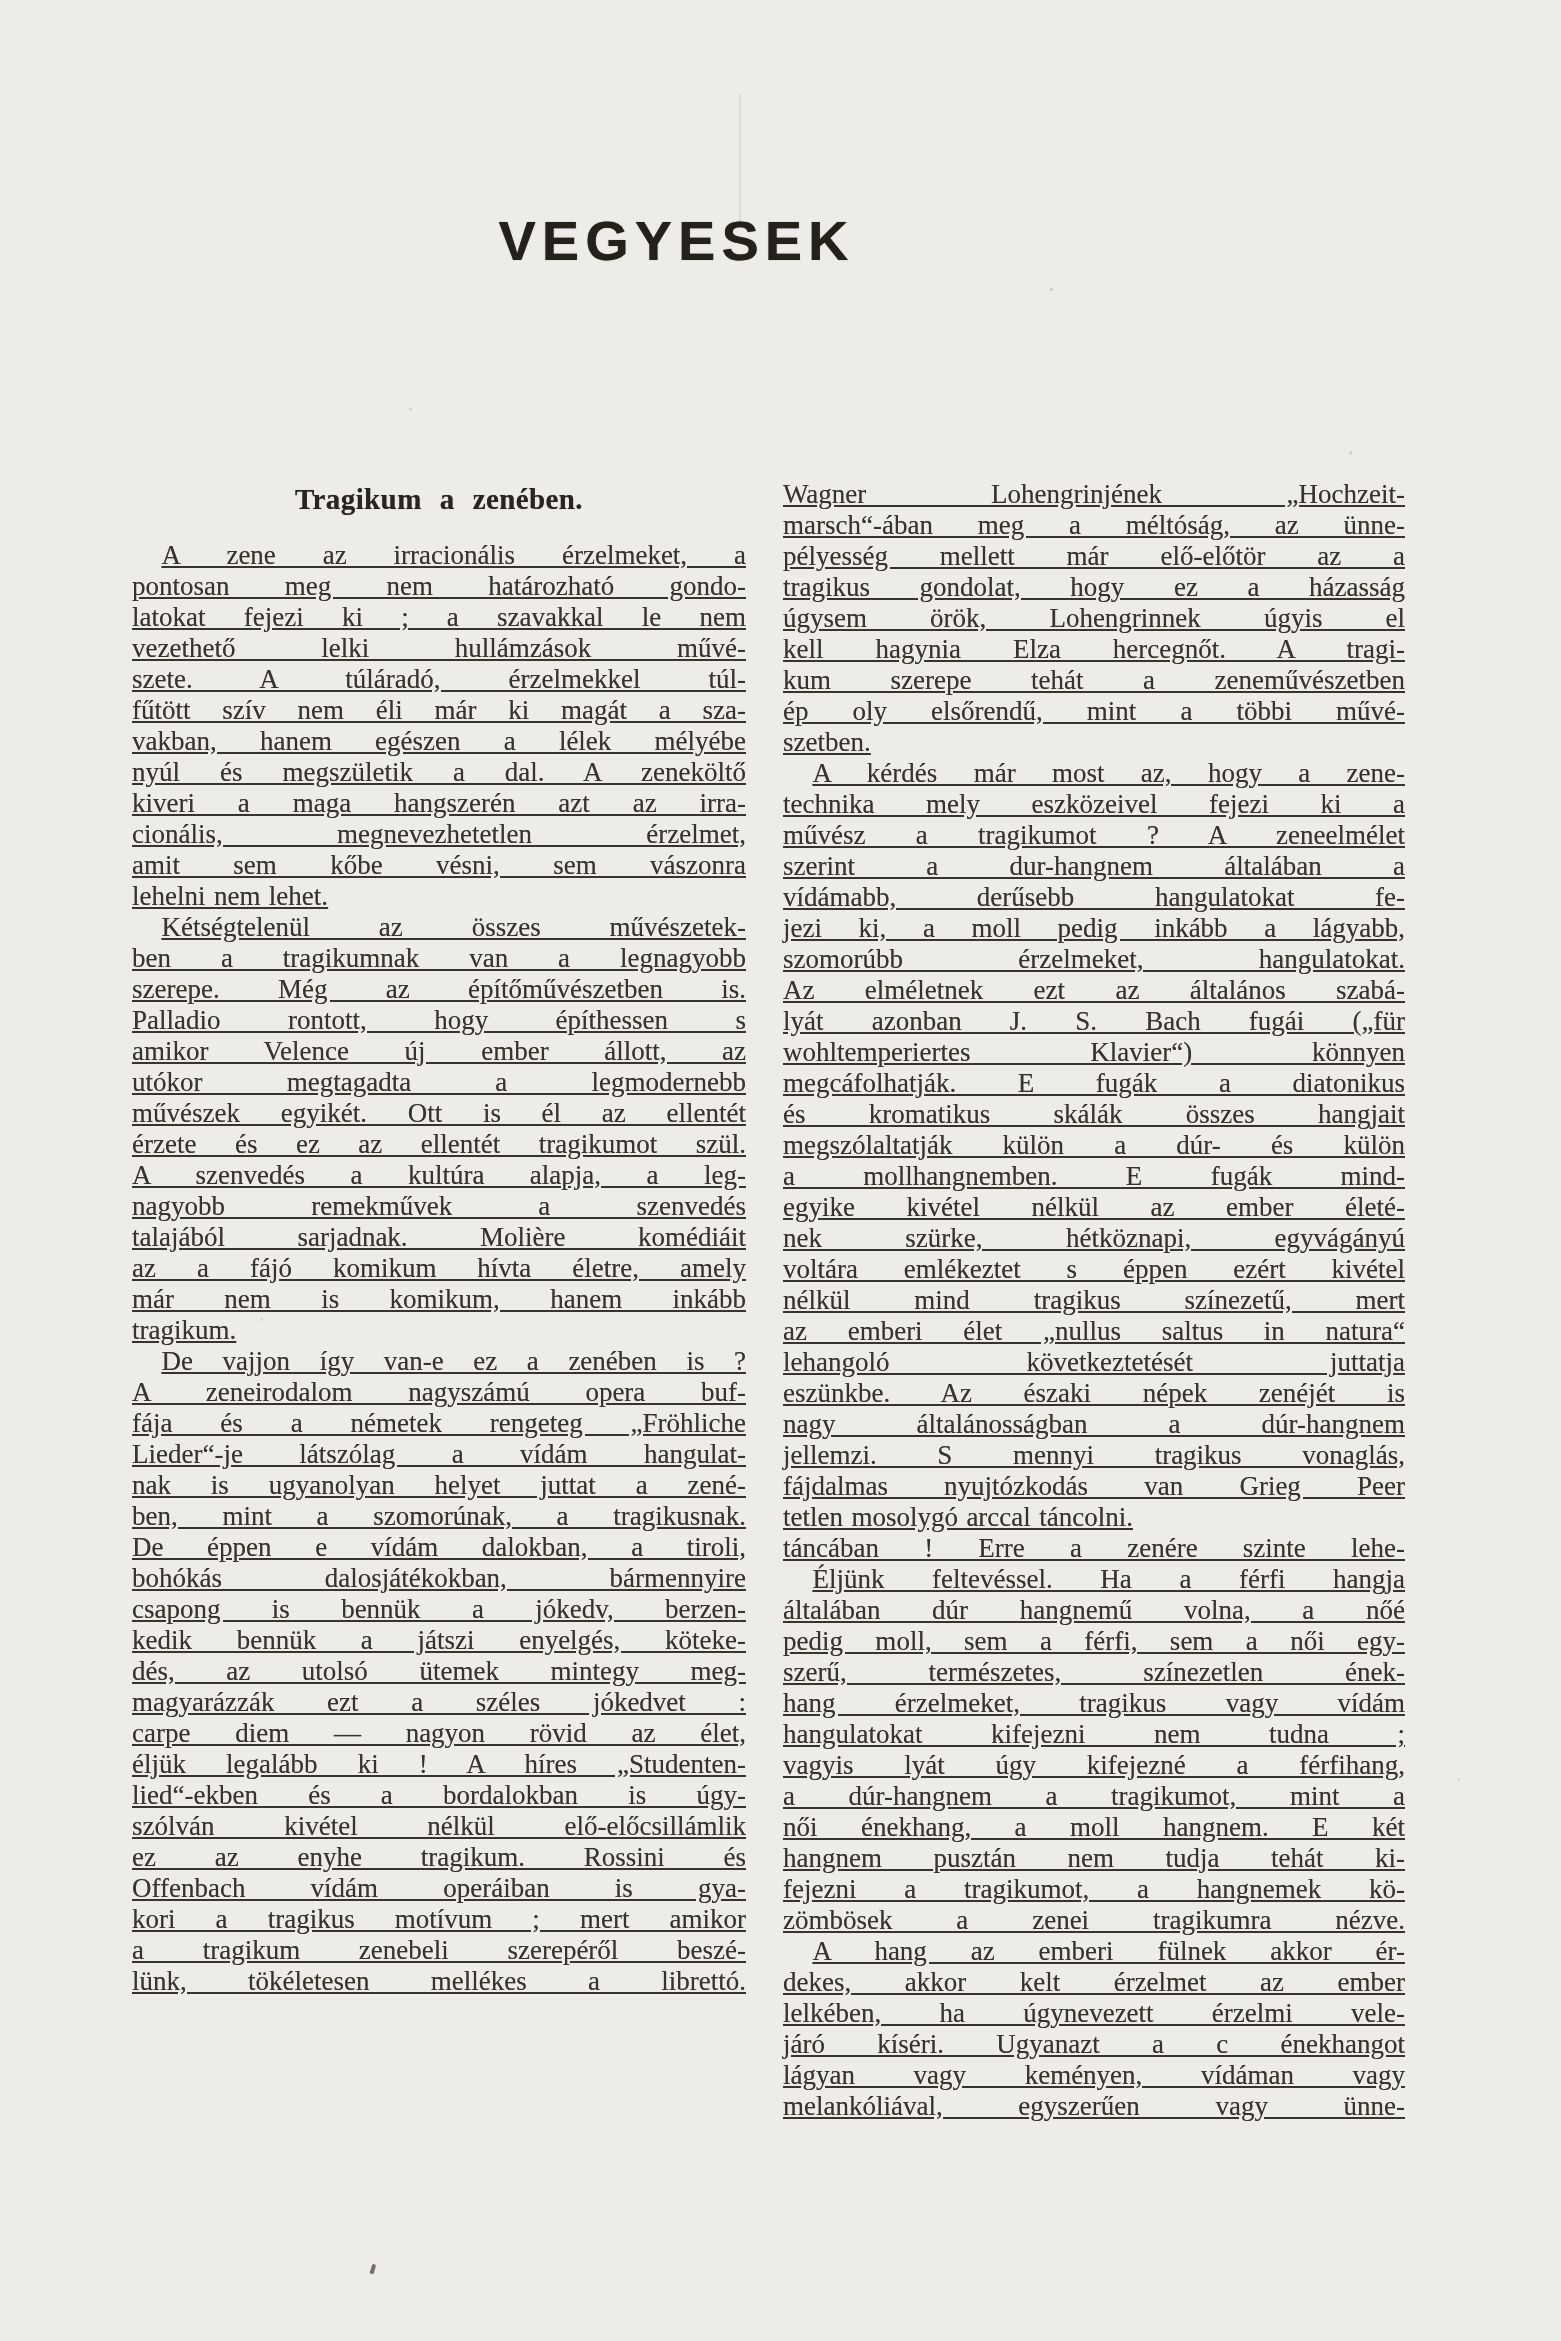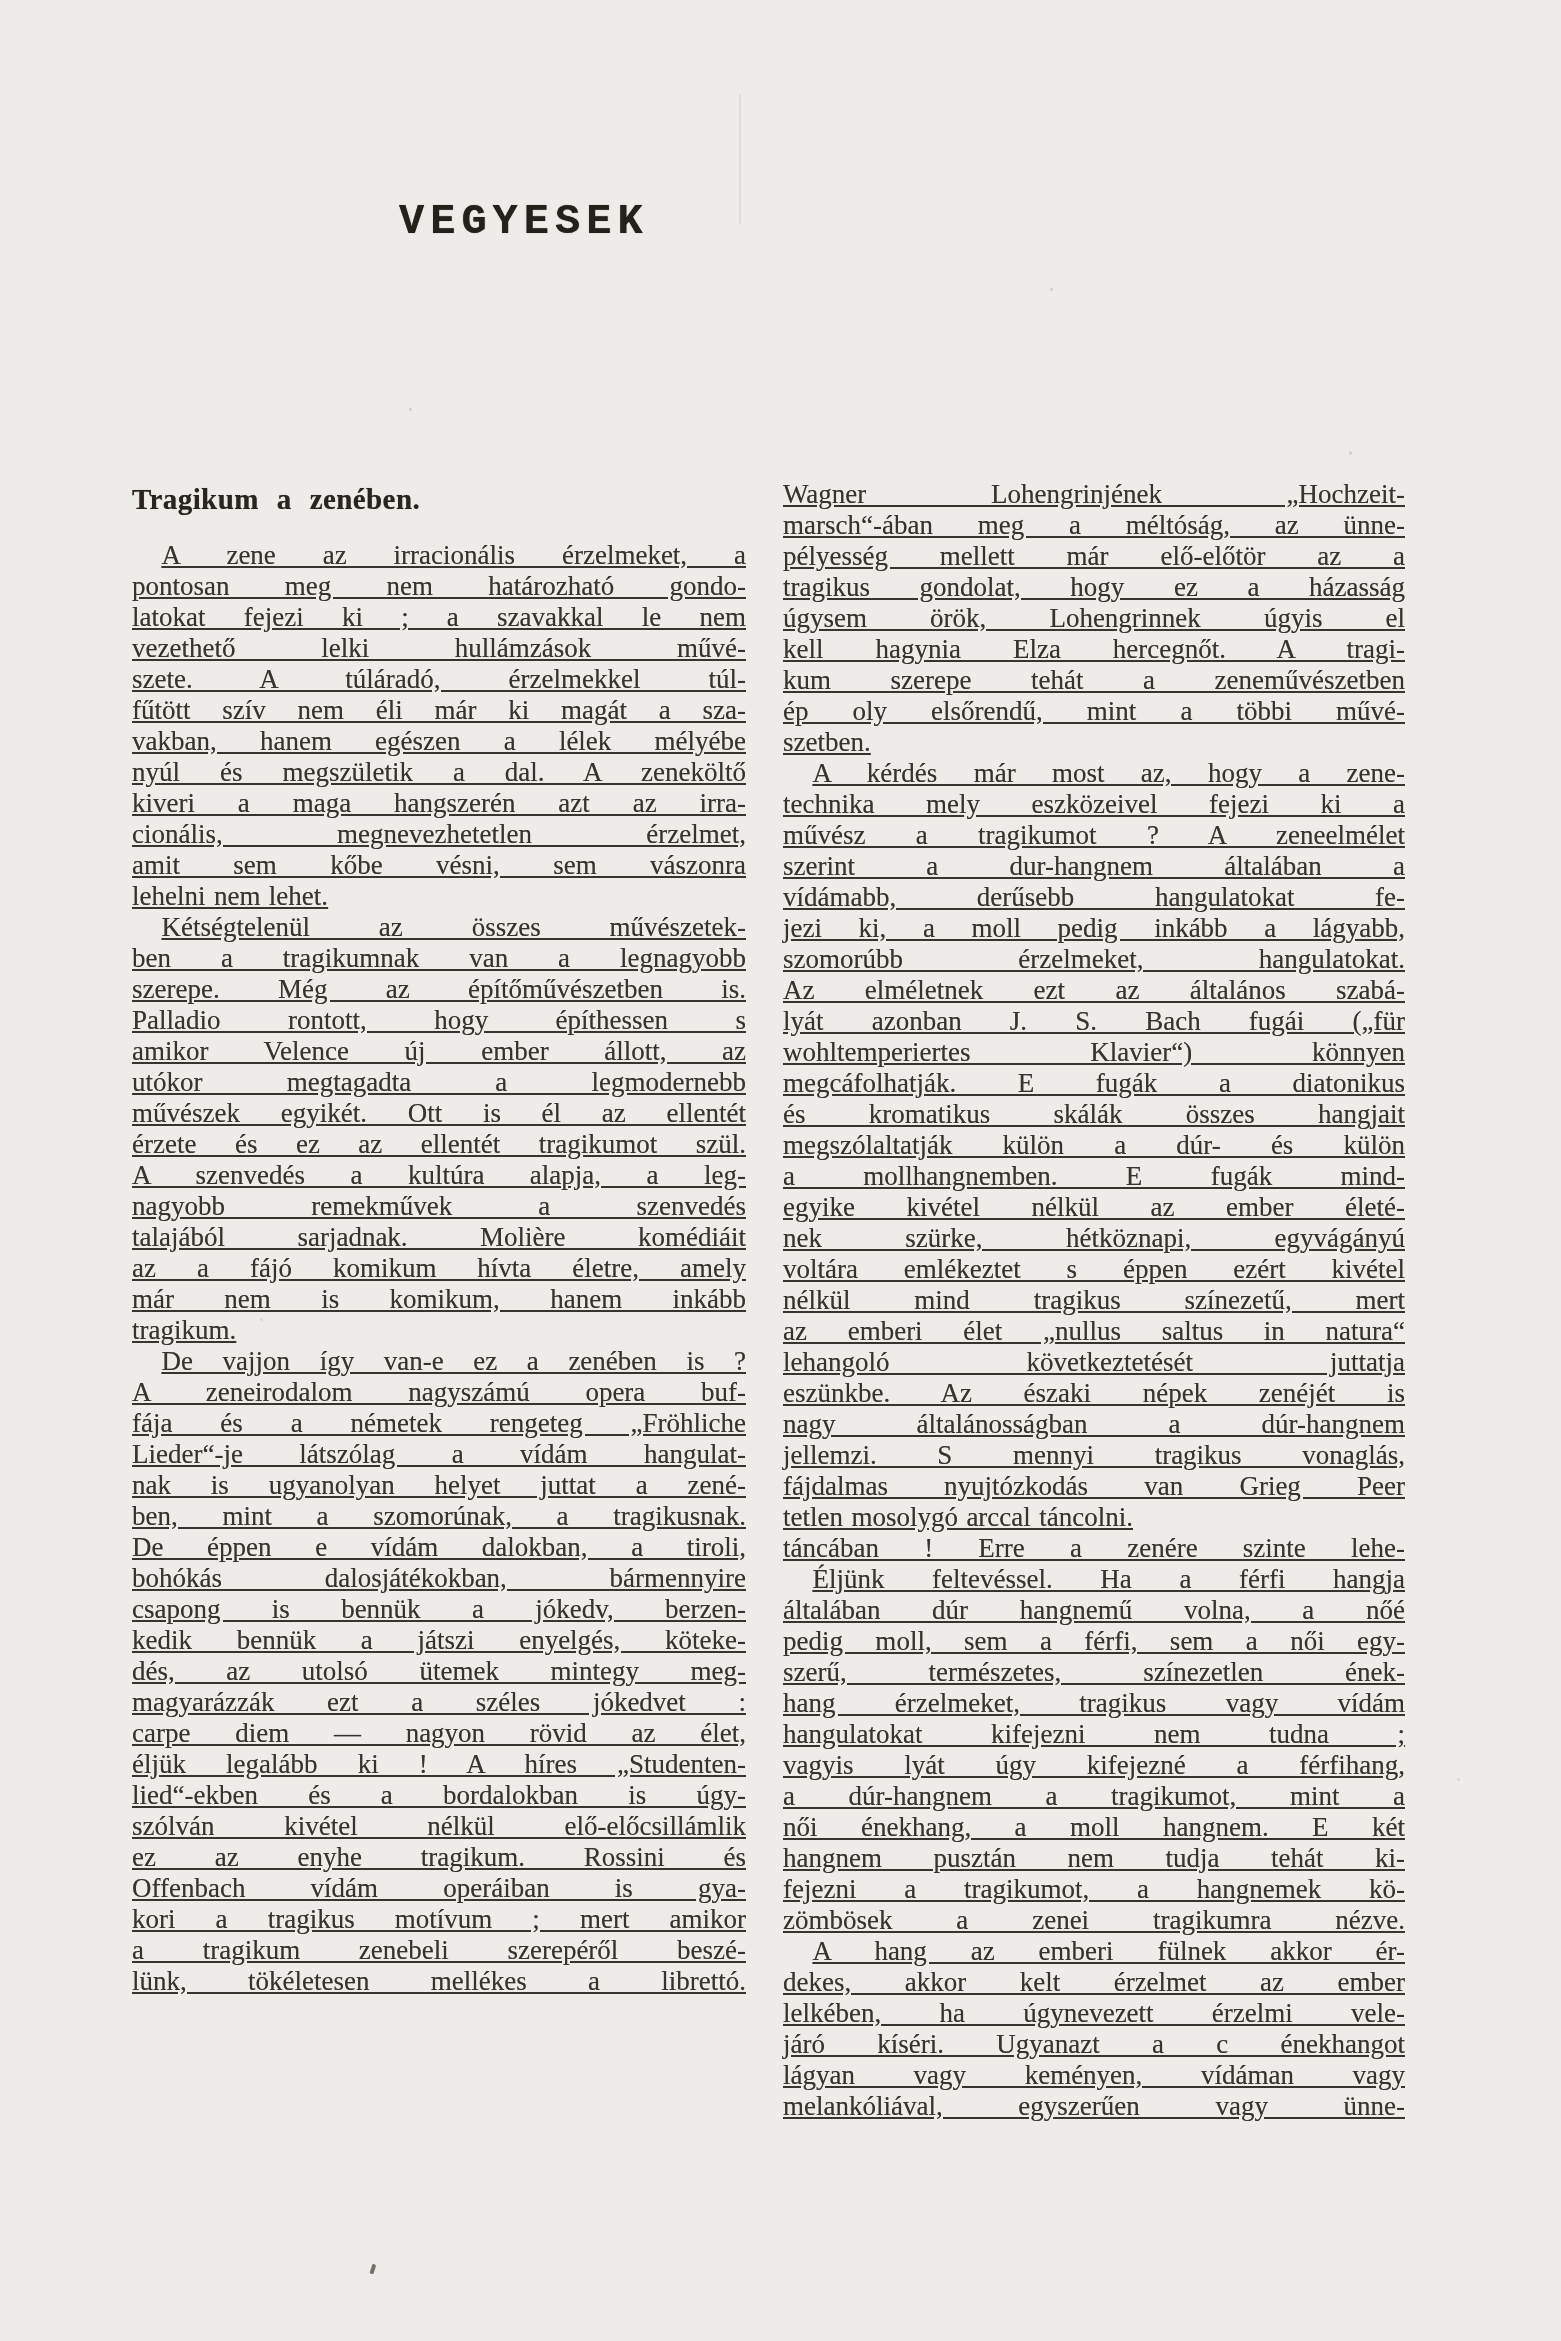--- a/index.html
+++ b/index.html
@@ -13,36 +13,36 @@
     background-color:#eeece9;
     background-image:
       radial-gradient(ellipse at 48% 35%, rgba(255,255,255,0.40), rgba(255,255,255,0) 62%),
       radial-gradient(ellipse at 85% 90%, rgba(120,112,100,0.06), rgba(120,112,100,0) 55%),
       radial-gradient(ellipse at 8% 80%, rgba(120,112,100,0.05), rgba(120,112,100,0) 50%),
       linear-gradient(180deg,#efedeb 0%, #eeece9 55%, #ecitae8 100%);
     color:#38332c;
   }
   .page-title{
     position:absolute;left:399px;top:170px;width:555px;
-    text-align:left;
-    font-family:Liberation Mono, monospace;
-    font-weight:700;font-size:42px;letter-spacing:6px;
+    text-align:center;
+    font-family:Liberation Sans, sans-serif;
+    font-weight:700;font-size:56px;letter-spacing:6px;
     color:#24201a;
     text-shadow:0 0 0.9px rgba(30,26,20,0.65);
   }
   .col{
     position:absolute;
     font-size:27px;line-height:31px;
     word-spacing:1.7px;
   }
   .col-left{left:132px;top:482px;width:614px;}
   .col-right{left:783px;top:479px;width:622px;}
   .section-heading{
     font-weight:700;font-size:29px;line-height:35px;
-    word-spacing:10.4px;letter-spacing:0.4px;
+    text-align:center;word-spacing:10.4px;letter-spacing:0.4px;
     color:#29241d;margin:0 0 22.6px 0;
     text-shadow:0 0 0.7px rgba(41,36,29,0.55);
   }
   .para{margin:0;padding:0;text-decoration:underline;}
   .line{
     text-align:justify;
     text-align-last:justify;
     text-shadow:0 0 0.6px rgba(56,51,44,0.5);
   }
   .line.indent{text-indent:29.5px;}

